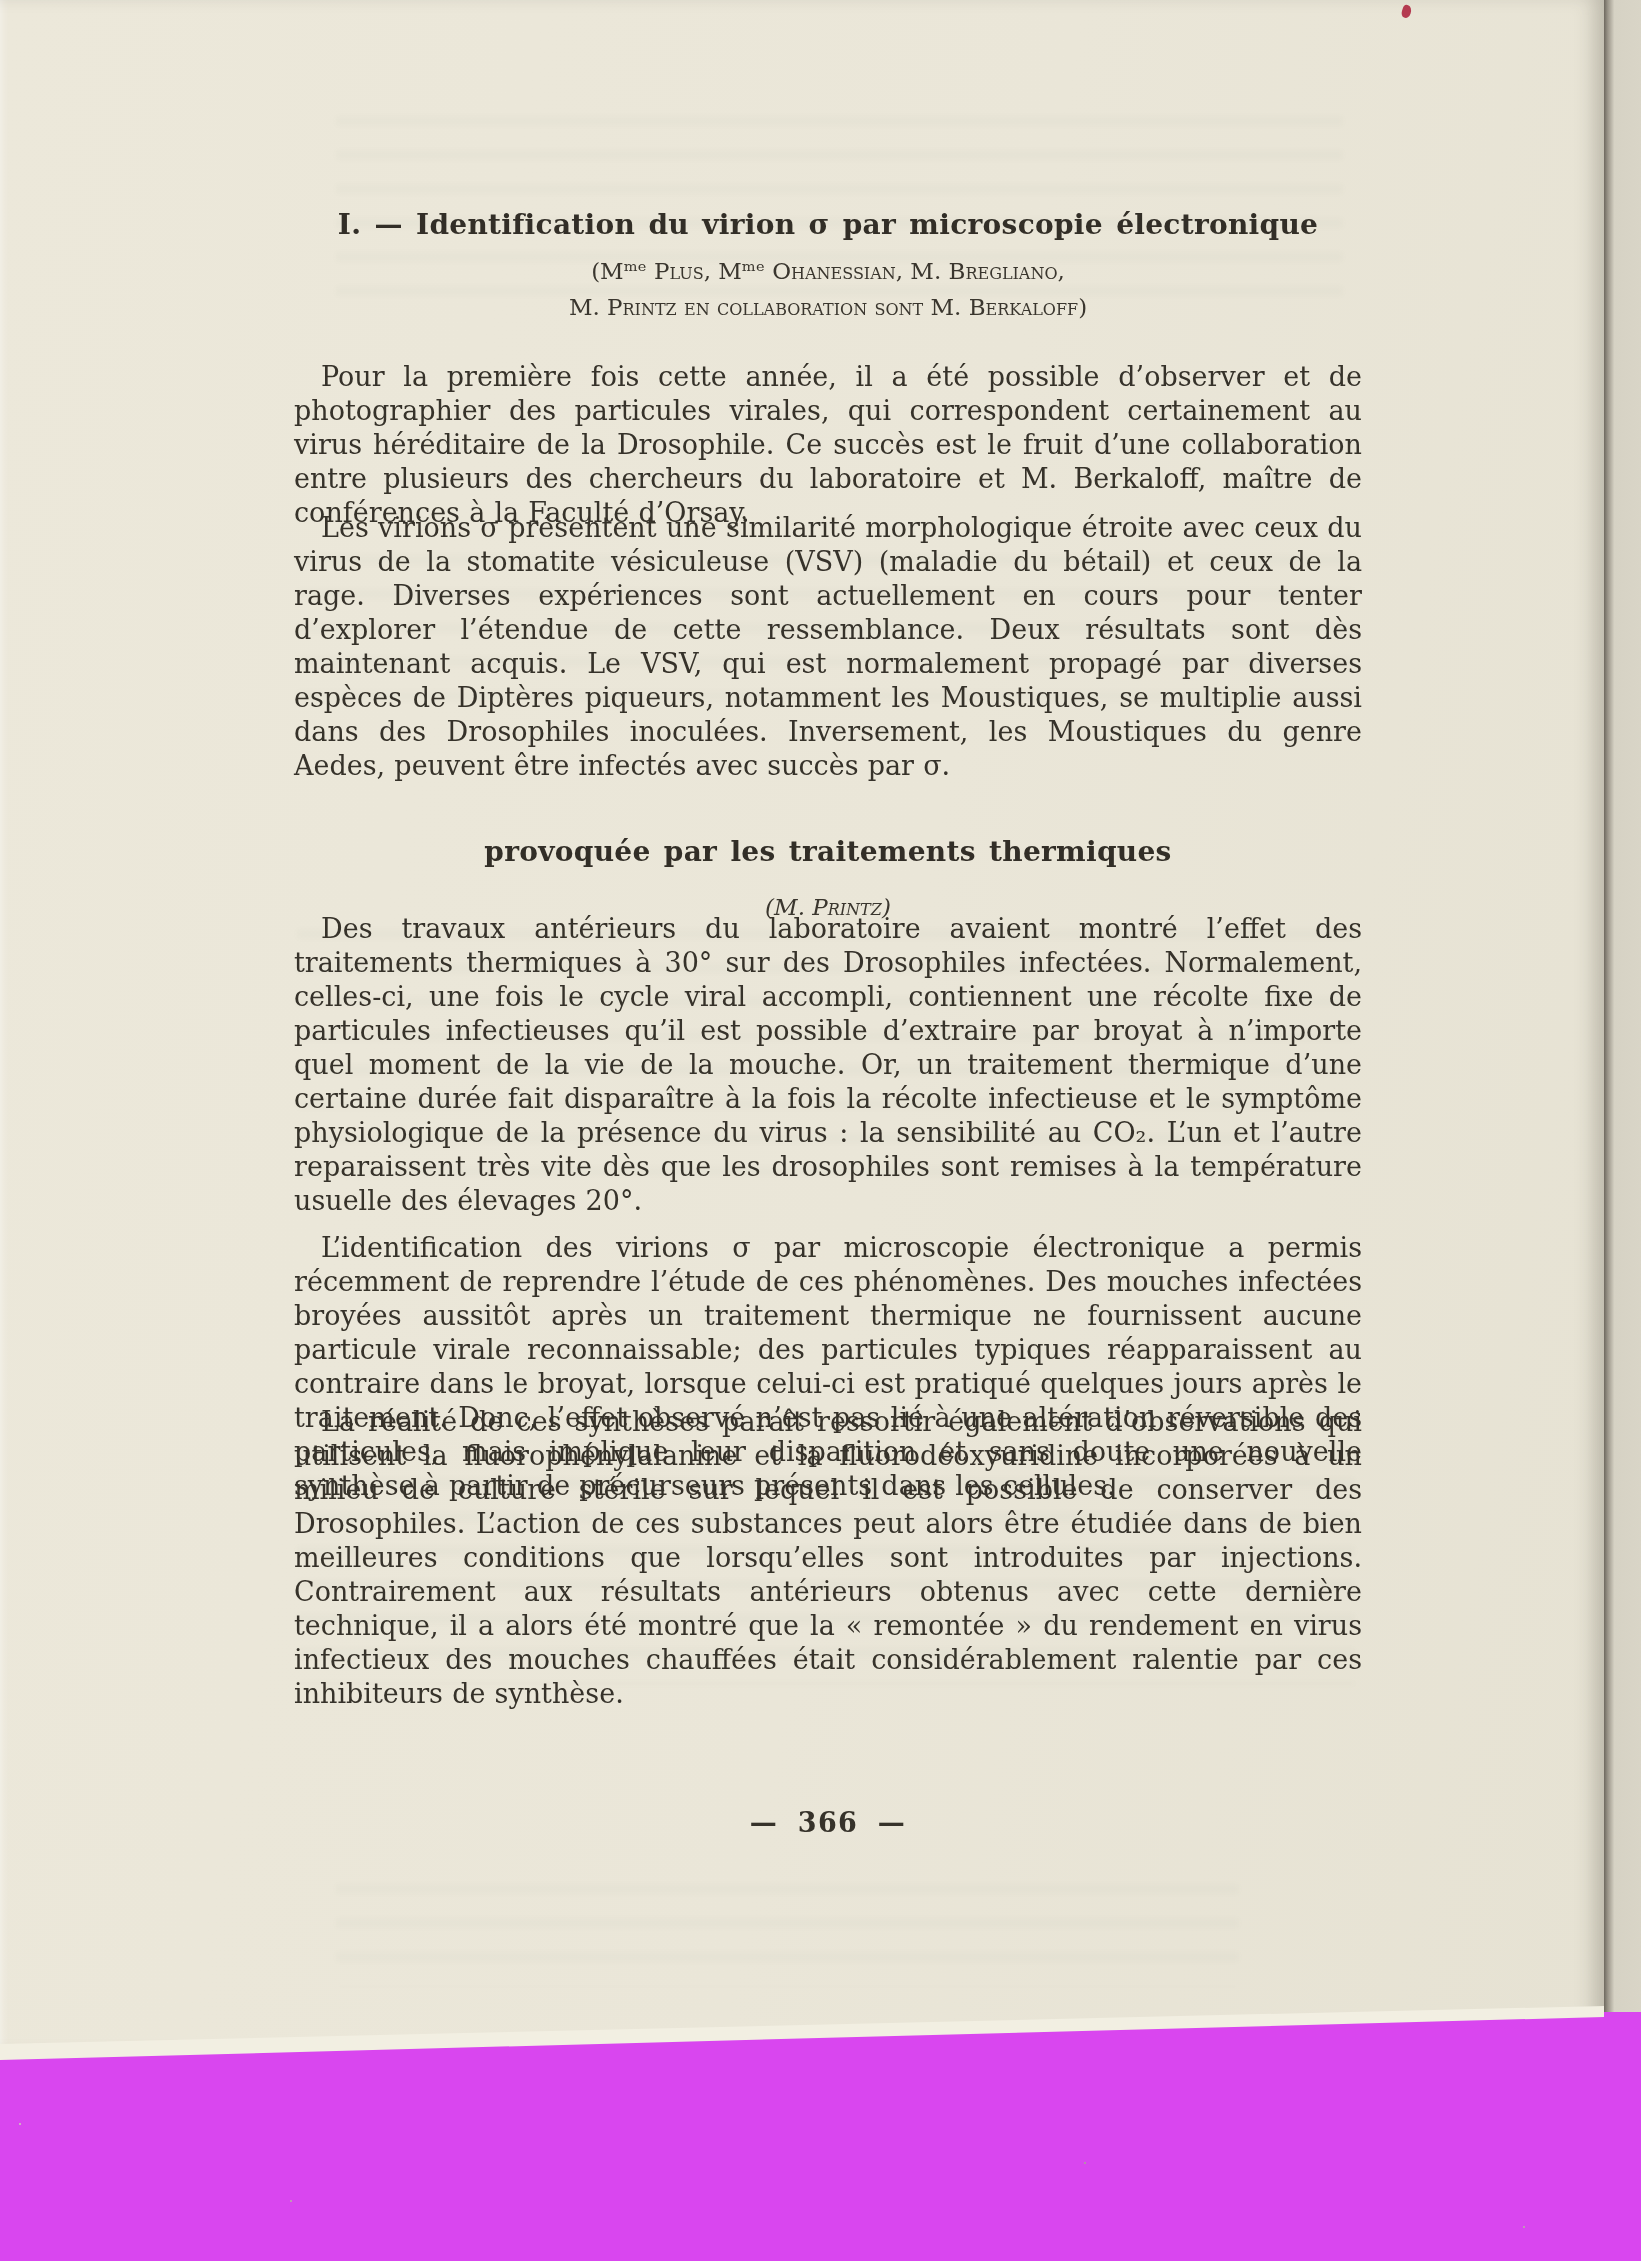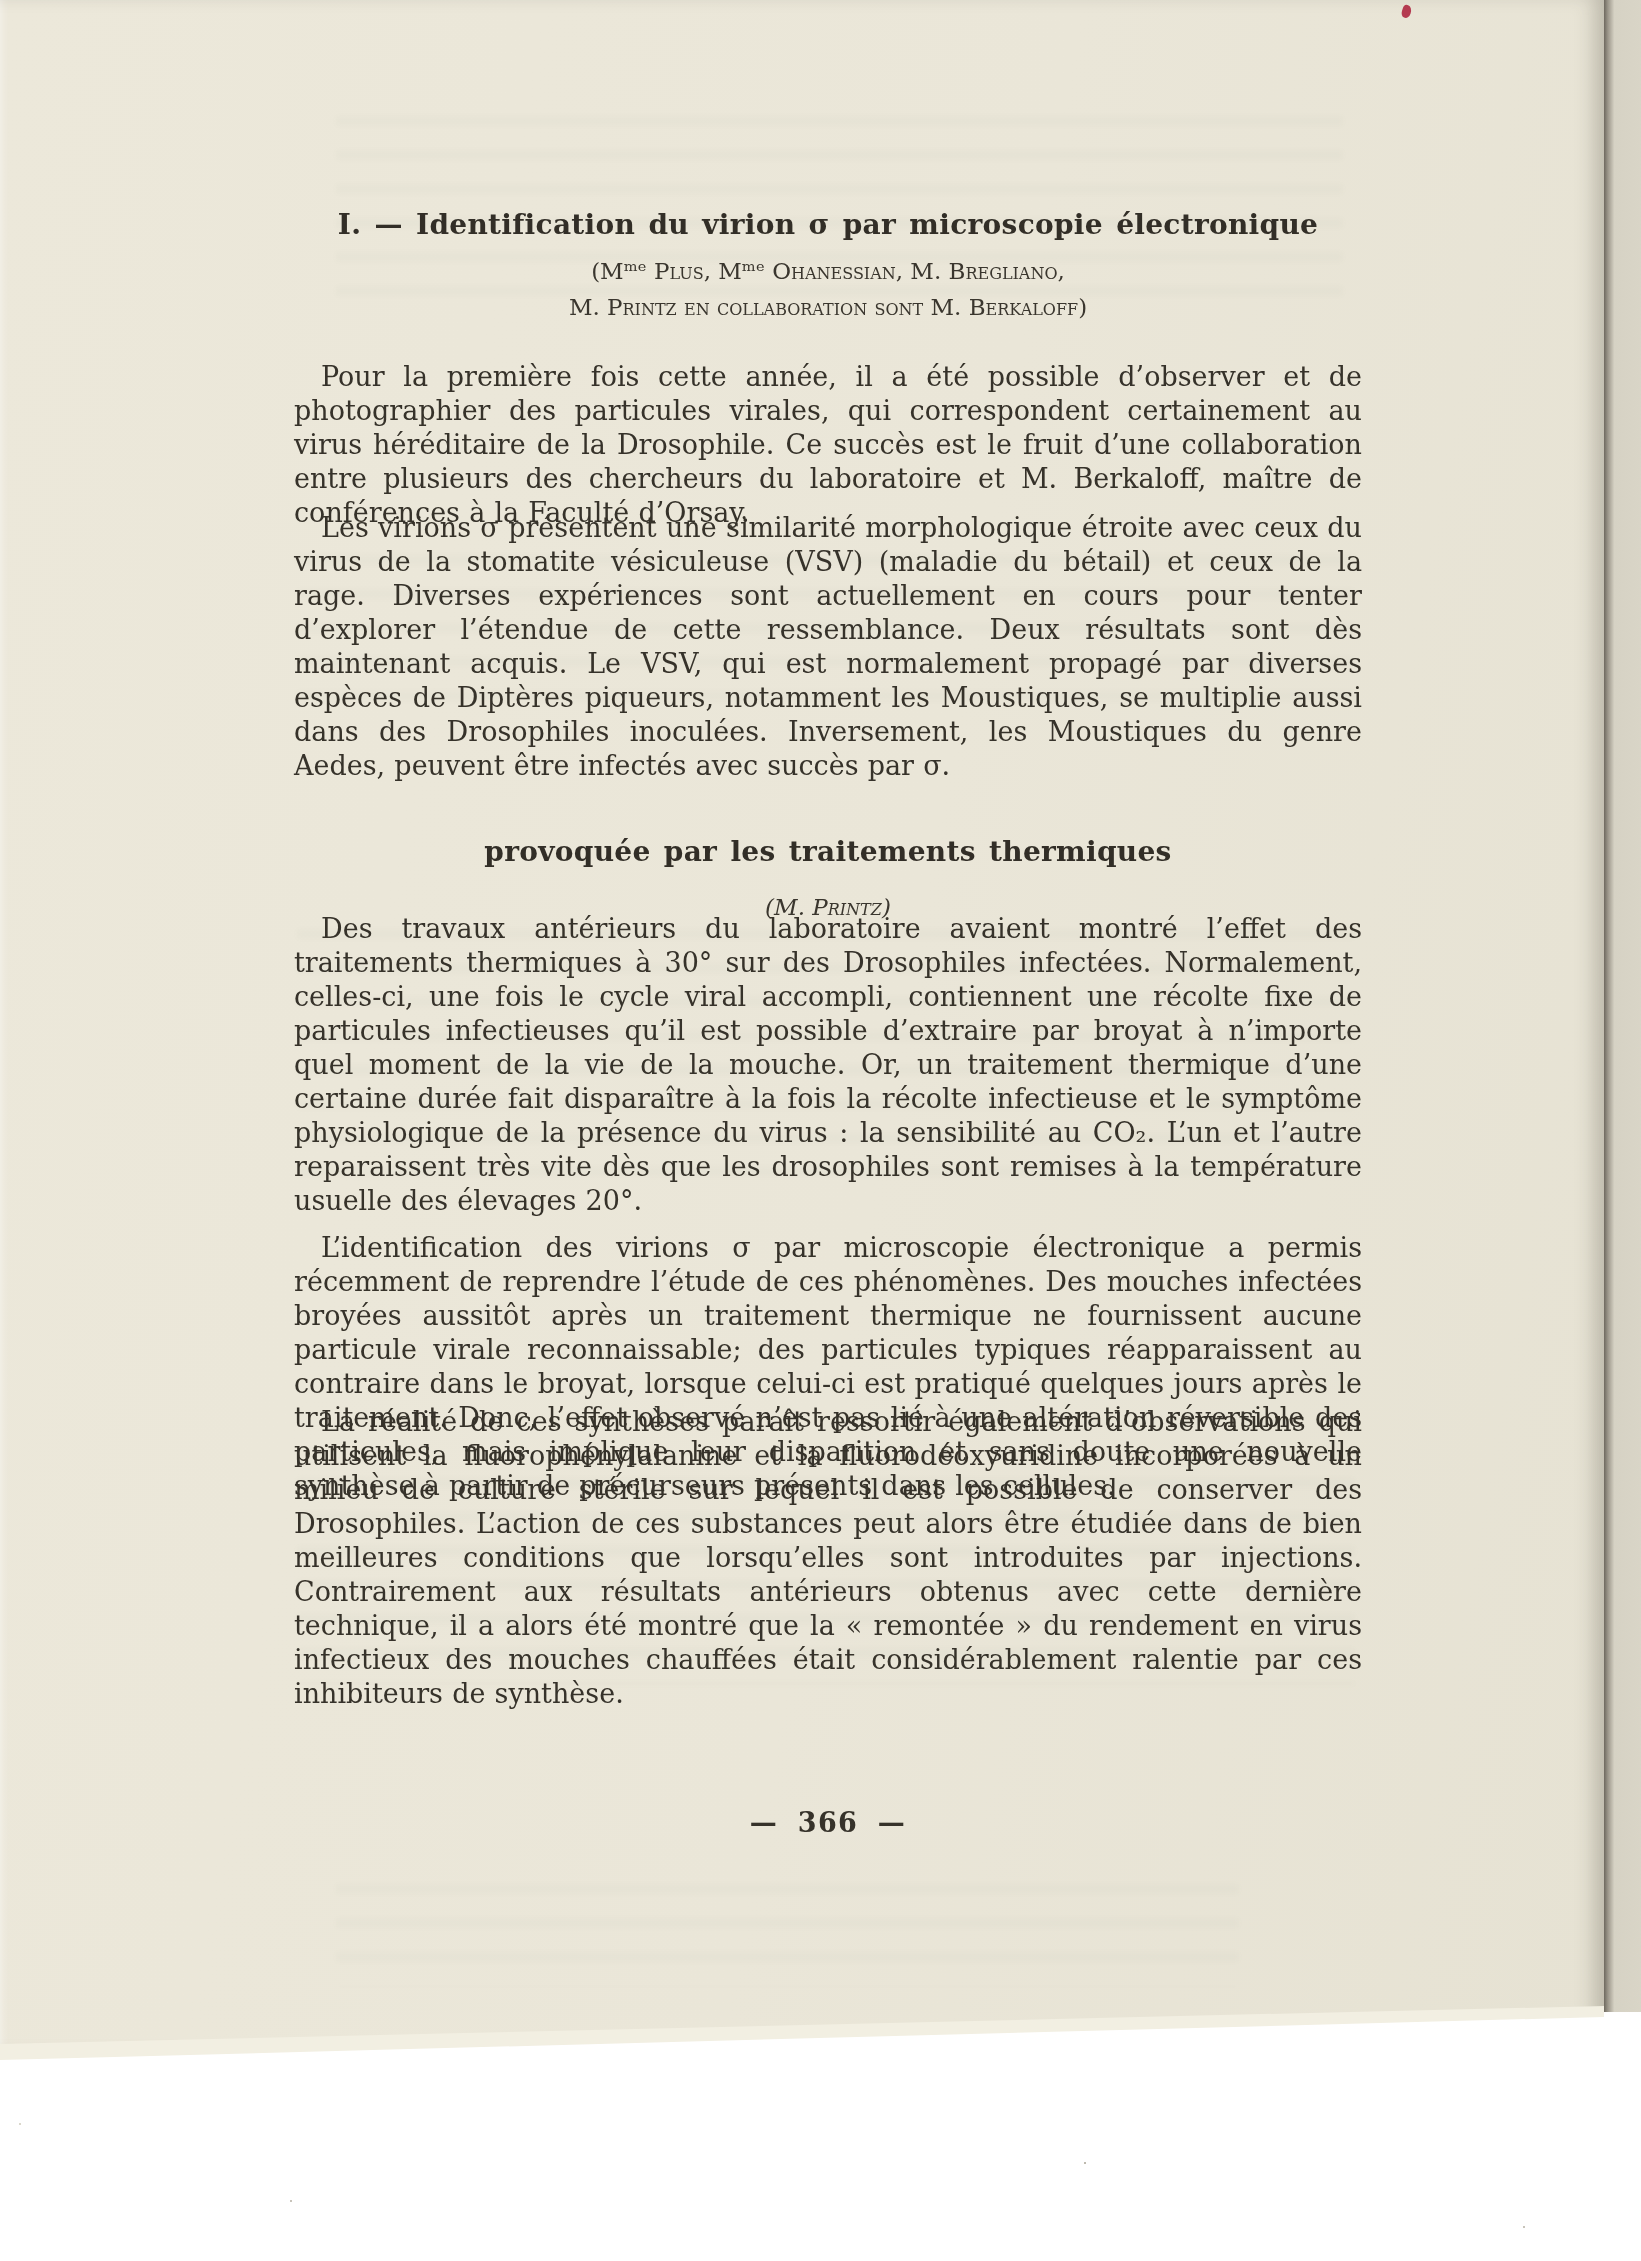--- a/index.html
+++ b/index.html
@@ -4,21 +4,21 @@
 <style>
   html, body { margin: 0; padding: 0; }
   body {
     width: 1642px; height: 2261px;
     font-family: "DejaVu Serif", "Liberation Serif", serif;
     background: #3b3733;
   }
   .scan {
     position: relative;
     width: 1642px; height: 2261px;
-    background: #ffffff;
+    background: #d946ef;
     overflow: hidden;
   }
   
   .page-under {
     position: absolute; left: 0; top: 0;
     width: 1604px; height: 2065px;
     background: #f2efe2;
     clip-path: polygon(0 0, 1604px 0, 1604px 2017px, 0 2060px);
   }
   

